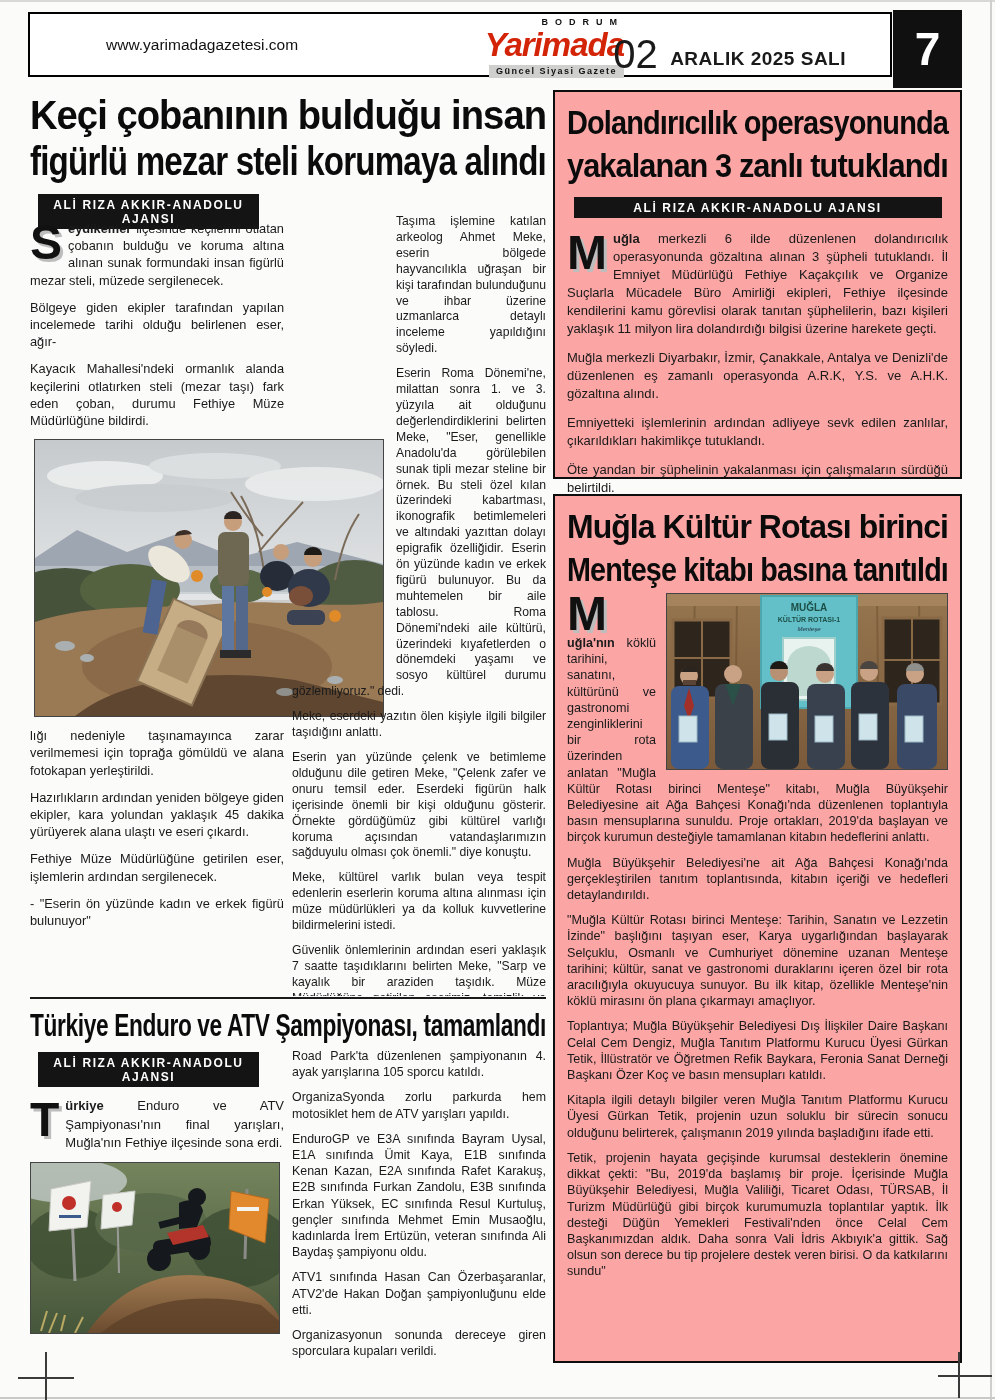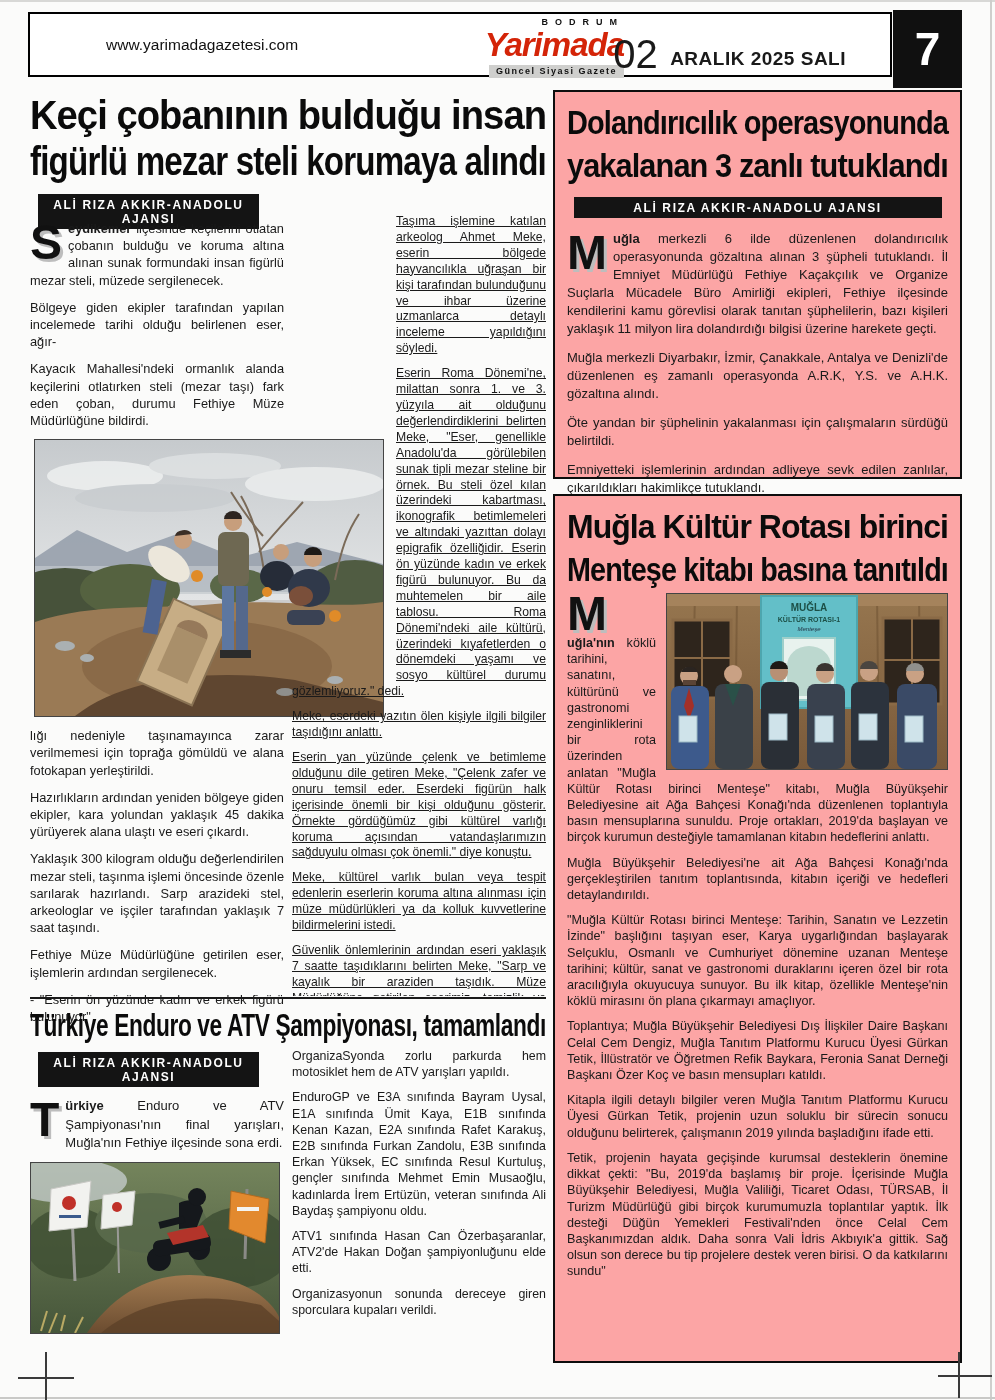--- a/index.html
+++ b/index.html
@@ -35,21 +35,21 @@
   .photo-frame{display:block;border:1px solid #444;background:#ccc;}
 
   
   .lefthalf{position:absolute;left:30px;top:92px;width:516px;height:1296px;}
   .a1-title{position:absolute;left:0;top:0;width:516px;}
   .a1-title .fit-line{font-size:40px;line-height:46px;letter-spacing:-1px;}
   .a1-byline{position:absolute;left:8px;top:102px;width:221px;}
   .a1-col1{position:absolute;left:0;top:128px;width:254px;}
   .a1-col2{position:absolute;left:262px;top:122px;width:254px;height:782px;overflow:hidden;}
   .a1-col1 p{font-size:12.8px;line-height:17.2px;}
-  .a1-col2 p{font-size:12.2px;line-height:15.9px;margin-bottom:9px;text-decoration:underline;}
+  .a1-col2 p{font-size:12.2px;line-height:15.9px;margin-bottom:9px;}
   .photo1{width:348px;height:276px;margin:2px 0 10px 4px;}
   .wrapspacer{float:left;width:96px;height:292px;margin:166px 8px 0 0;}
   .lh-rule{position:absolute;left:0;top:905px;width:516px;height:2px;background:#1a1a1a;}
 
   .a3-title{position:absolute;left:0;top:916px;width:516px;}
   .a3-title .fit-line{font-size:31px;line-height:36px;letter-spacing:-0.5px;}
   .a3-col1{position:absolute;left:0;top:960px;width:254px;height:336px;overflow:hidden;}
   .a3-col2{position:absolute;left:262px;top:956px;width:254px;height:340px;overflow:hidden;}
   .a3-byline{width:221px;margin:0 0 10px 8px;}
   .a3-col1 p{font-size:13px;line-height:18.6px;margin-bottom:9px;}
@@ -178,21 +178,20 @@
           <path d="M269,115 a9 8 0 0 1 18 0" fill="#1e1a16"></path>
           <ellipse cx="274" cy="148" rx="21" ry="19" fill="#30394a"></ellipse>
           <ellipse cx="266" cy="156" rx="12" ry="10" fill="#7a4f3a"></ellipse>
           <rect x="252" y="170" width="38" height="15" rx="6" fill="#3a4254"></rect>
           <circle cx="300" cy="176" r="6" fill="#e08b28"></circle>
         </g>
       </svg>
 
       <p class="bp">lığı nedeniyle taşınamayınca zarar verilmemesi için toprağa gömüldü ve alana fotokapan yerleştirildi.</p>
       <p class="bp">Hazırlıkların ardından yeniden bölgeye giden ekipler, kara yolundan yaklaşık 45 dakika yürüyerek alana ulaştı ve eseri çıkardı.</p>
-      <p class="bp">Yaklaşık 300 kilogram olduğu değerlendirilen mezar steli, taşınma işlemi öncesinde özenle sarılarak hazırlandı. Sarp arazideki stel, arkeologlar ve işçiler tarafından yaklaşık 7 saat taşındı.</p>
       <p class="bp">Fethiye Müze Müdürlüğüne getirilen eser, işlemlerin ardından sergilenecek.</p>
       <p class="bp">- "Eserin ön yüzünde kadın ve erkek figürü bulunuyor"</p>
     </div>
 
     <div class="a1-col2">
       <div class="wrapspacer"></div>
       <p class="bp">Taşıma işlemine katılan arkeolog Ahmet Meke, eserin bölgede hayvancılıkla uğraşan bir kişi tarafından bulunduğunu ve ihbar üzerine uzmanlarca detaylı inceleme yapıldığını söyledi.</p>
       <p class="bp">Eserin Roma Dönemi'ne, milattan sonra 1. ve 3. yüzyıla ait olduğunu değerlendirdiklerini belirten Meke, "Eser, genellikle Anadolu'da görülebilen sunak tipli mezar steline bir örnek. Bu steli özel kılan üzerindeki kabartması, ikonografik betimlemeleri ve altındaki yazıttan dolayı epigrafik özelliğidir. Eserin ön yüzünde kadın ve erkek figürü bulunuyor. Bu da muhtemelen bir aile tablosu. Roma Dönemi'ndeki aile kültürü, üzerindeki kıyafetlerden o dönemdeki yaşamı ve sosyo kültürel durumu gözlemliyoruz." dedi.</p>
       <p class="bp">Meke, eserdeki yazıtın ölen kişiyle ilgili bilgiler taşıdığını anlattı.</p>
       <p class="bp">Eserin yan yüzünde çelenk ve betimleme olduğunu dile getiren Meke, "Çelenk zafer ve onuru temsil eder. Eserdeki figürün halk içerisinde önemli bir kişi olduğunu gösterir. Örnekte gördüğümüz gibi kültürel varlığı koruma açısından vatandaşlarımızın sağduyulu olması çok önemli." diye konuştu.</p>
@@ -258,39 +257,40 @@
           <rect x="122" y="74" width="58" height="16" rx="6" transform="rotate(-9 150 82)"></rect>
           <path d="M136,70 L172,62 L178,74 L142,82 Z" fill="#b3342a"></path>
           <path d="M148,40 C160,34 170,38 172,48 L166,64 L148,66 Z"></path>
           <circle cx="166" cy="34" r="9"></circle>
           <rect x="128" y="56" width="26" height="7" transform="rotate(-14 140 60)"></rect>
         </g>
       </svg>
     </div>
 
     <div class="a3-col2">
+      <p class="bp">Road Park'ta düzenlenen şampiyonanın 4. ayak yarışlarına 105 sporcu katıldı.</p>
       <p class="bp">OrganizaSyonda zorlu parkurda hem motosiklet hem de ATV yarışları yapıldı.</p>
       <p class="bp">EnduroGP ve E3A sınıfında Bayram Uysal, E1A sınıfında Ümit Kaya, E1B sınıfında Kenan Kazan, E2A sınıfında Rafet Karakuş, E2B sınıfında Furkan Zandolu, E3B sınıfında Erkan Yüksek, EC sınıfında Resul Kurtuluş, gençler sınıfında Mehmet Emin Musaoğlu, kadınlarda İrem Ertüzün, veteran sınıfında Ali Baydaş şampiyonu oldu.</p>
       <p class="bp">ATV1 sınıfında Hasan Can Özerbaşaranlar, ATV2'de Hakan Doğan şampiyonluğunu elde etti.</p>
       <p class="bp">Organizasyonun sonunda dereceye giren sporculara kupaları verildi.</p>
     </div>
   </div>
 
   <div class="box box1">
     <div class="box-inner">
       <div>
         <div><span class="fit-line" style="transform: scaleX(0.850239);">Dolandırıcılık operasyonunda</span></div>
         <div><span class="fit-line" style="transform: scaleX(0.903513);">yakalanan 3 zanlı tutuklandı</span></div>
       </div>
       <div class="byline box-byline">ALİ RIZA AKKIR-ANADOLU AJANSI</div>
       <div class="body">
         <p class="bp"><span class="dc">M</span><b class="lead">uğla</b><span> merkezli 6 ilde düzenlenen dolandırıcılık operasyonunda gözaltına alınan 3 şüpheli tutuklandı. İl Emniyet Müdürlüğü Fethiye Kaçakçılık ve Organize Suçlarla Mücadele Büro Amirliği ekipleri, Fethiye ilçesinde kendilerini kamu görevlisi olarak tanıtan şüphelilerin, bazı kişileri yaklaşık 11 milyon lira dolandırdığı bilgisi üzerine harekete geçti.</span></p>
         <p class="bp">Muğla merkezli Diyarbakır, İzmir, Çanakkale, Antalya ve Denizli'de düzenlenen eş zamanlı operasyonda A.R.K, Y.S. ve A.H.K. gözaltına alındı.</p>
+        <p class="bp">Emniyetteki işlemlerinin ardından adliyeye sevk edilen zanlılar, çıkarıldıkları hakimlikçe tutuklandı.</p>
         <p class="bp">Öte yandan bir şüphelinin yakalanması için çalışmaların sürdüğü belirtildi.</p>
-        <p class="bp">Emniyetteki işlemlerinin ardından adliyeye sevk edilen zanlılar, çıkarıldıkları hakimlikçe tutuklandı.</p>
       </div>
     </div>
   </div>
 
   <div class="box box2">
     <div class="box-inner">
       <div>
         <div><span class="fit-line" style="transform: scaleX(0.9394);">Muğla Kültür Rotası birinci</span></div>
         <div><span class="fit-line" style="transform: scaleX(0.845199);">Menteşe kitabı basına tanıtıldı</span></div>
       </div>

